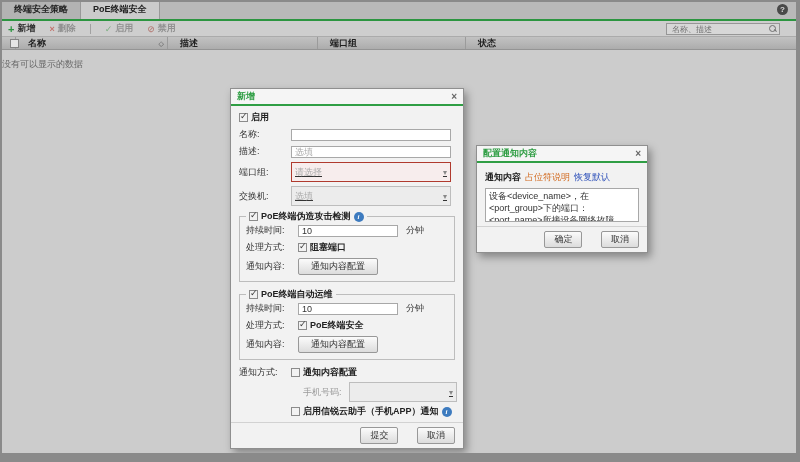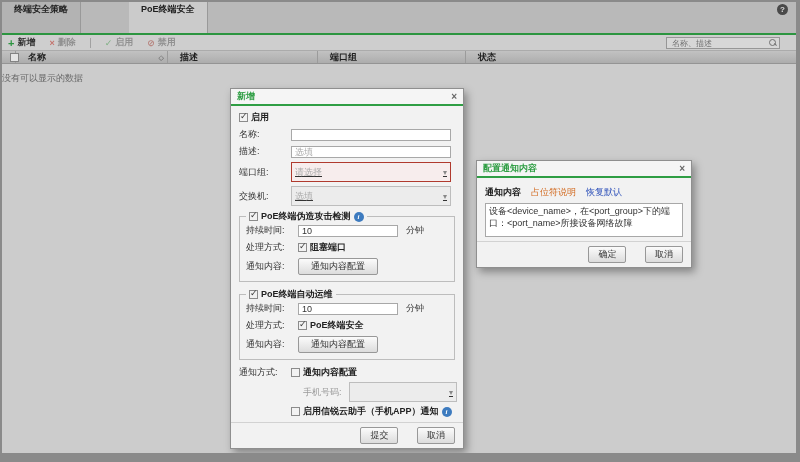--- a/index.html
+++ b/index.html
@@ -8,21 +8,21 @@
     width:800px; height:462px; position:relative; overflow:hidden;
     font-family:"Liberation Sans","DejaVu Sans",sans-serif; font-size:9px; color:#333;
     background:#8f8f8f;
   }
   .app {
     position:absolute; left:0; top:0; width:800px; height:462px;
     border:2px solid #8a8a8a; border-right:4px solid #8a8a8a; border-bottom:9px solid #8a8a8a;
     background:#d7d7d7; overflow:hidden;
   }
   
-  .tabbar { height:31px; background:#c3c3c3; display:flex; position:relative;gap:48px; }
+  .tabbar { height:17px; background:#c3c3c3; display:flex; position:relative; }
   .tab { padding:0 12px; line-height:15px; font-weight:bold; color:#222;
          background:#bdbdbd; border-right:1px solid #a2a2a2; cursor:default; }
   .tab.active { background:#d6d6d6; }
   .help-btn { position:absolute; right:8px; top:2px; width:11px; height:11px; border-radius:50%;
               background:#4d4d4d; color:#e8e8e8; text-align:center; line-height:11px; font-size:8px; font-weight:bold; }
   .greenline { height:2px; background:#2f9e44; }
   
   .toolbar { height:16px; background:#dadada; border-bottom:1px solid #b5b5b5;
              display:flex; align-items:center; padding:0 6px; position:relative; }
   .tbtn { display:flex; align-items:center; margin-right:14px; font-weight:bold; }
@@ -82,21 +82,21 @@
          background:linear-gradient(#fbfbfb,#dcdcdc); padding:1px 9px; text-align:center; cursor:default; }
   .btn-sm { padding:1px 8px; font-size:9px; }
   .d-foot { border-top:1px solid #d2d2d2; padding:4px 8px; text-align:right; background:#f2f2f2; }
   .d-foot .btn { margin-left:16px; min-width:32px; }
   .notify-col { display:flex; flex-direction:column; }
   .link { cursor:default;font-family:Liberation Serif, serif; }
   .link.orange { color:#d2691e; }
   .link.blue { color:#3355bb; }
   textarea.ta { width:100%; height:34px; border:1px solid #a8a8a8; background:#fff;
                 font-size:9px; font-family:inherit; color:#333; resize:none; outline:none; padding:1px 3px; line-height:12px; }
-  .links-row { display:flex; align-items:center; gap:10px; margin-bottom:4px; }
+  .links-row { display:flex; align-items:center; gap:4px; margin-bottom:4px; }
   .overlay { position:absolute; left:0; top:0; right:0; bottom:0; background:rgba(0,0,0,0.05); }
 </style>
 </head>
 <body>
 
 <div class="app">
 
   <div class="tabbar">
     <div class="tab">终端安全策略</div>
     <div class="tab active">PoE终端安全</div>
@@ -258,21 +258,21 @@
           </div>
         </div>
       </div>
     </div>
     <div class="d-foot">
       <span class="btn">提交</span>
       <span class="btn">取消</span>
     </div>
   </div>
 
-  <div class="dialog" style="left:474px; top:158px; width:216px;">
+  <div class="dialog" style="left:474px; top:143px; width:172px;">
     <div class="d-head">
       <span class="d-title">配置通知内容</span>
       <span class="d-close">×</span>
     </div>
     <div class="d-body" style="padding:8px 8px 2px;">
       <div class="links-row">
         <span style="font-weight:bold;color:#222;">通知内容</span>
         <span class="link orange">占位符说明</span>
         <span class="link blue">恢复默认</span>
       </div>

